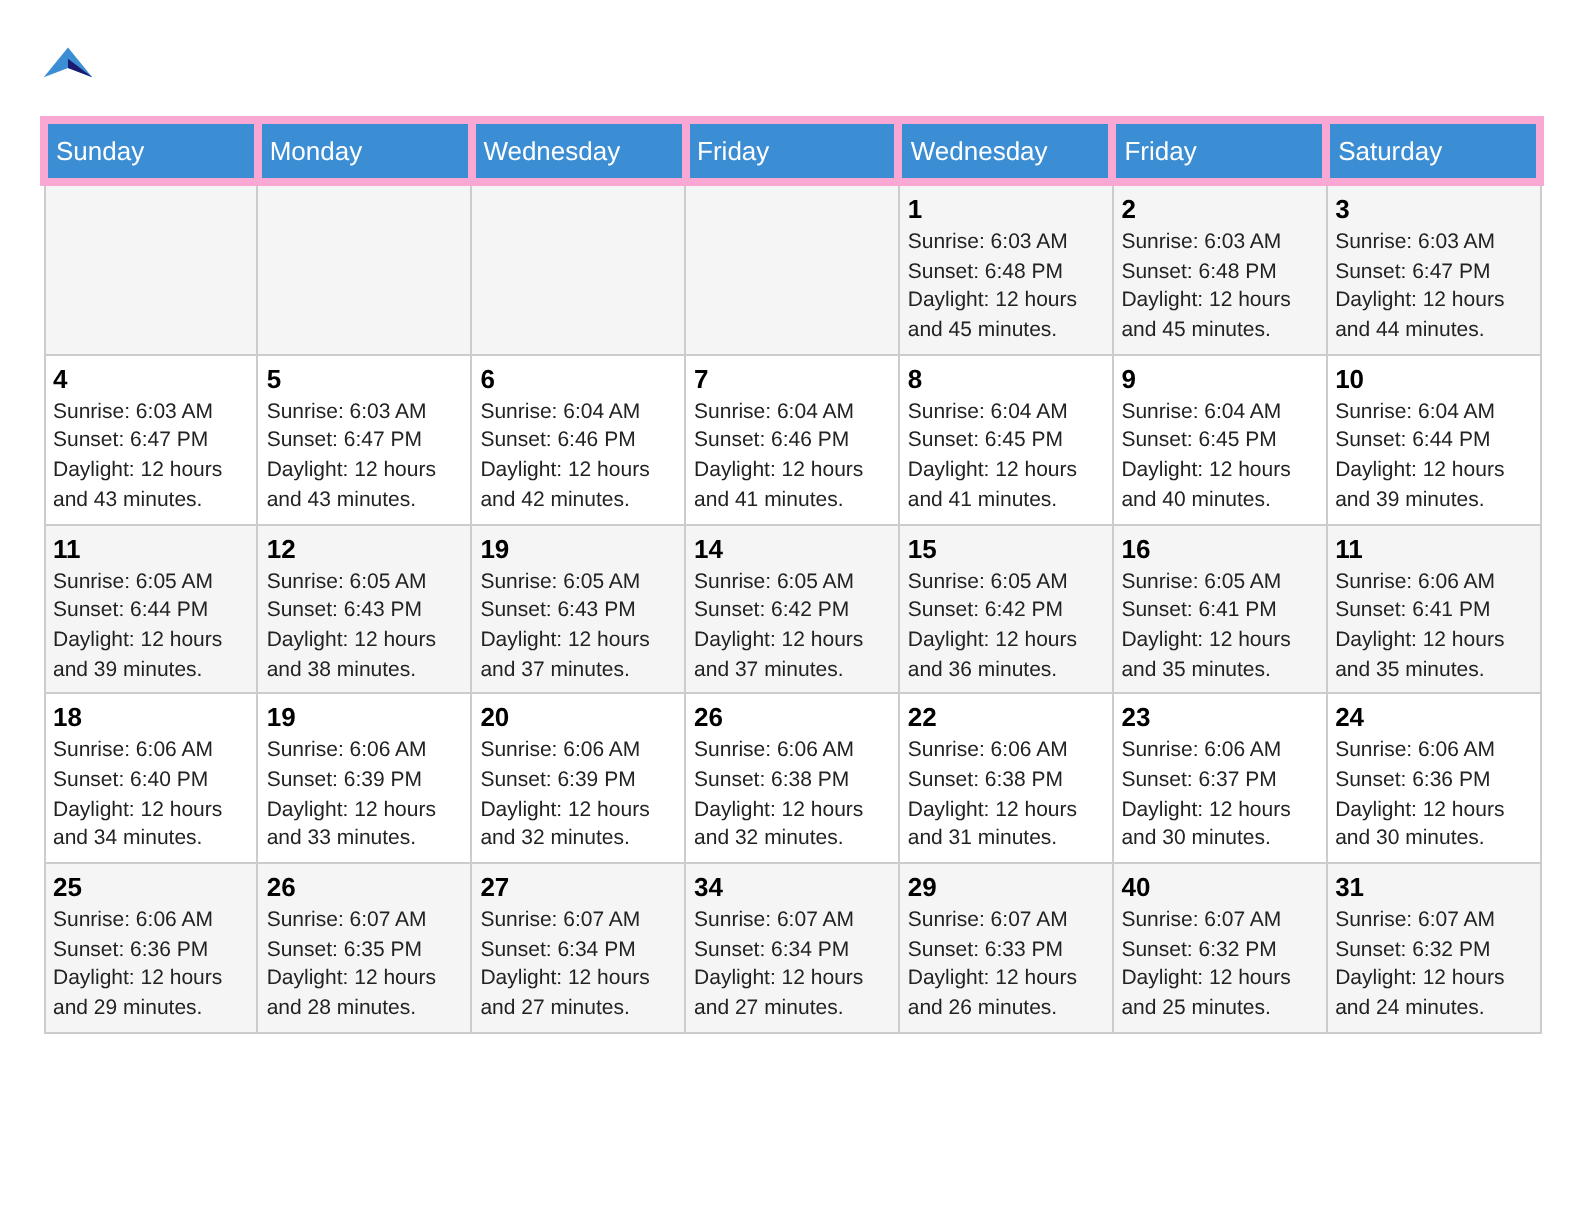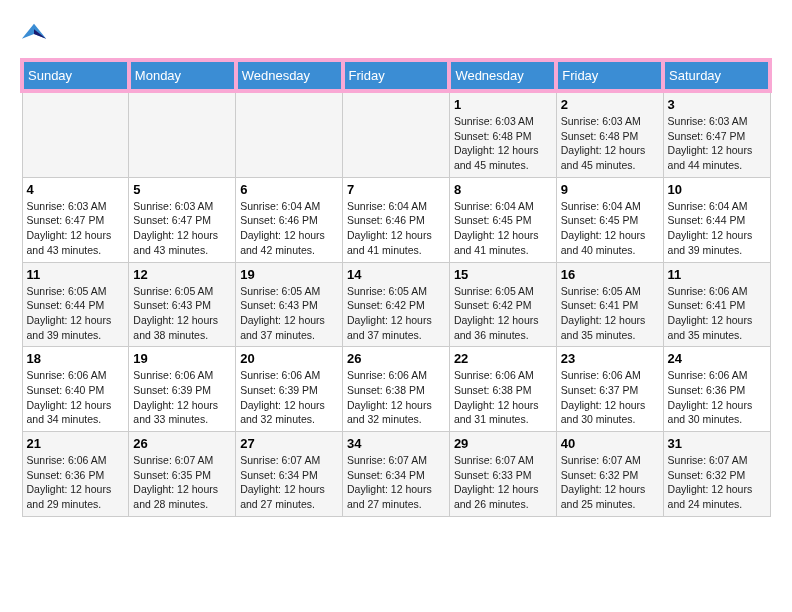--- a/index.html
+++ b/index.html
@@ -288,21 +288,21 @@
         <td>
           <span class="day-number">24</span>
           <div class="day-info" style="white-space: pre-line;">Sunrise: 6:06 AM
 Sunset: 6:36 PM
 Daylight: 12 hours
 and 30 minutes.</div>
         </td>
       </tr>
       <tr>
         <td>
-          <span class="day-number">21</span>
+          <span class="day-number">25</span>
           <div class="day-info" style="white-space: pre-line;">Sunrise: 6:06 AM
 Sunset: 6:36 PM
 Daylight: 12 hours
 and 29 minutes.</div>
         </td>
         <td>
           <span class="day-number">26</span>
           <div class="day-info" style="white-space: pre-line;">Sunrise: 6:07 AM
 Sunset: 6:35 PM
 Daylight: 12 hours

